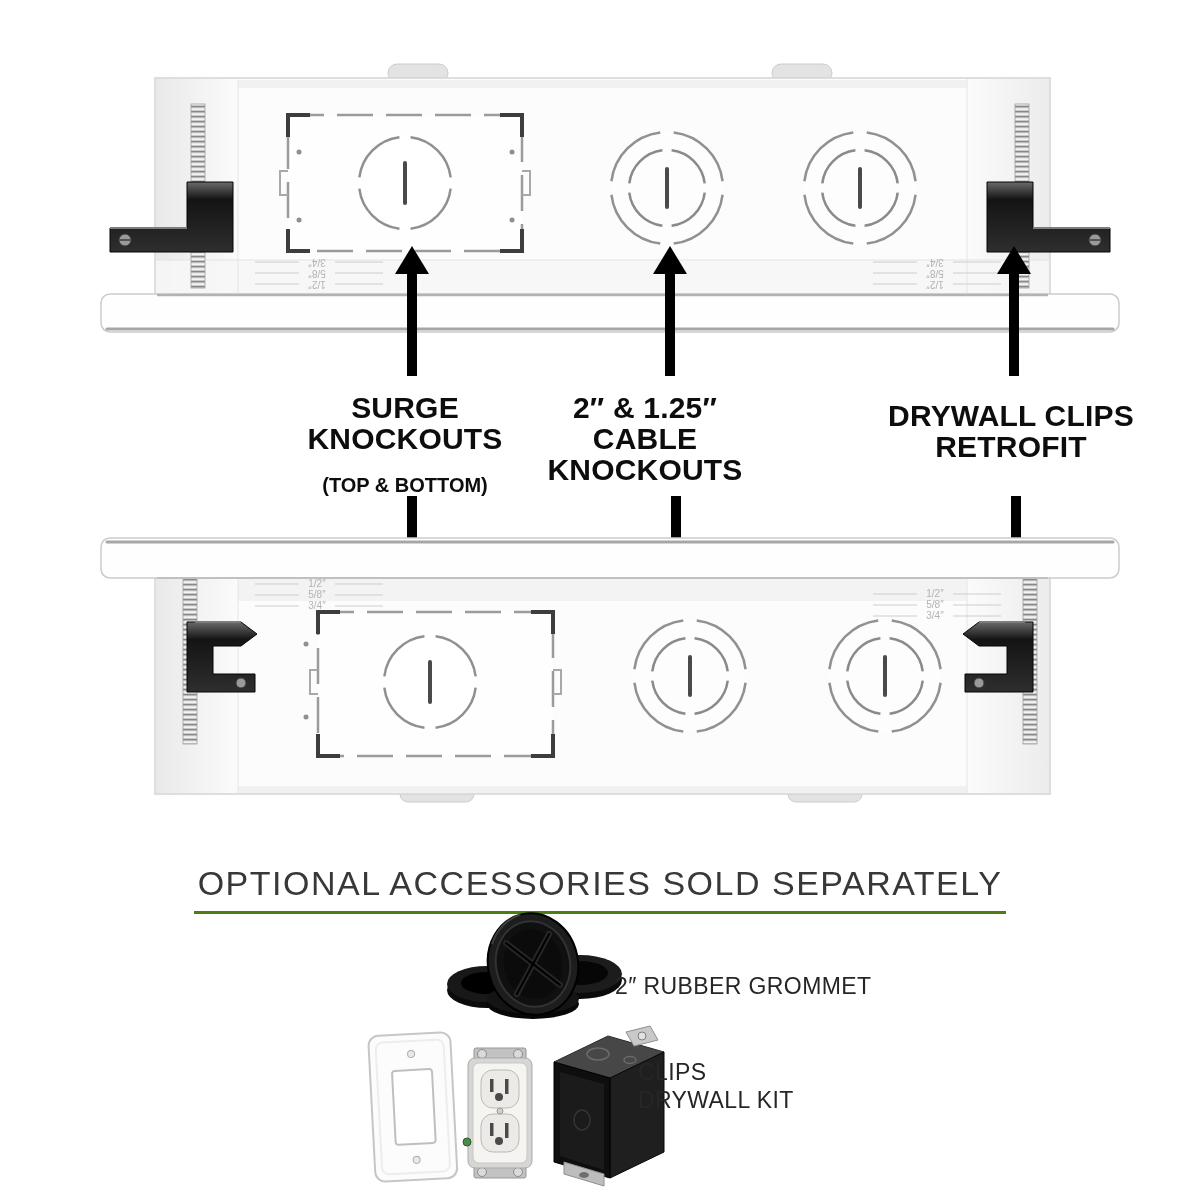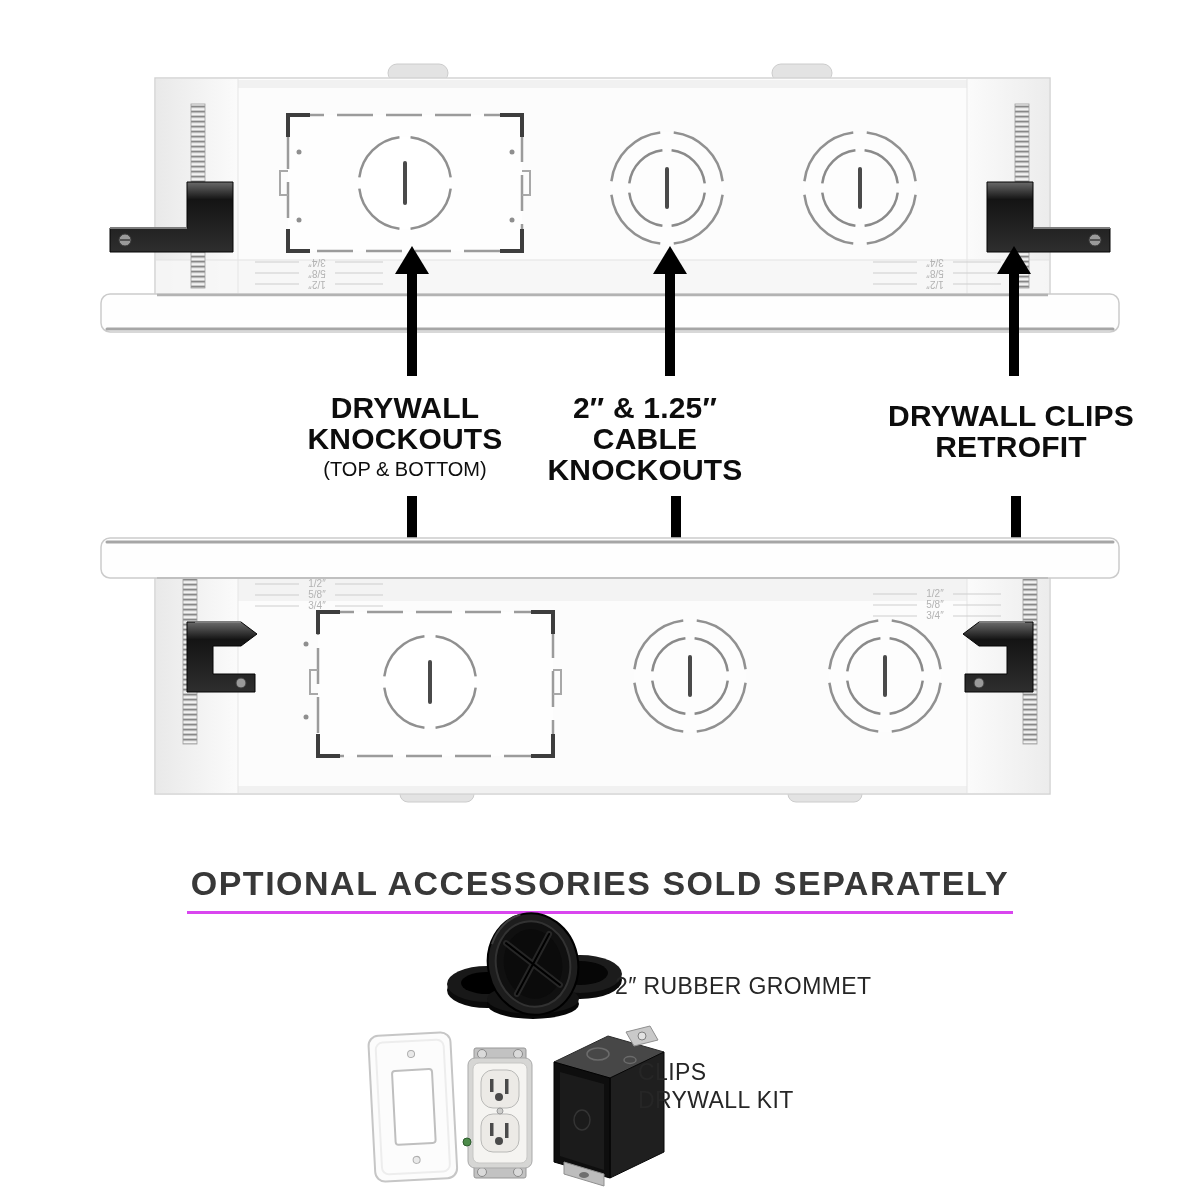--- a/index.html
+++ b/index.html
@@ -11,26 +11,26 @@
   .arrow{position:absolute;width:36px;display:flex;align-items:center;}
   .arrow.up{flex-direction:column;}
   .arrow.down{flex-direction:column-reverse;}
   .arrow .head-up{width:0;height:0;border-left:17px solid transparent;border-right:17px solid transparent;border-bottom:28px solid #000;}
   .arrow .head-down{width:0;height:0;border-left:17px solid transparent;border-right:17px solid transparent;border-top:28px solid #000;}
   .arrow .shaft{width:10px;flex:1;background:#000;}
 
   
   .callout{position:absolute;text-align:center;color:#0d0d0d;}
   .c-line{font-size:30px;line-height:31px;font-weight:700;letter-spacing:0.2px;}
-  .c-sub{font-size:20px;line-height:22px;font-weight:400;margin-top:4px;}
+  .c-sub{font-size:20px;line-height:22px;font-weight:700;margin-top:20px;}
 
   
   .heading-wrap{position:absolute;left:0;top:864px;width:1200px;text-align:center;}
-  .heading{display:inline-block;font-size:34px;font-weight:700;color:#383838;letter-spacing:1.5px;
-           padding:0 4px 8px 4px;border-bottom:3px solid #d946ef;}
+  .heading{display:inline-block;font-size:34px;font-weight:400;color:#383838;letter-spacing:1.5px;
+           padding:0 4px 8px 4px;border-bottom:3px solid #4d7c0f;}
   .acc-label{position:absolute;font-size:23px;color:#262626;letter-spacing:0.4px;line-height:28px;}
 </style>
 </head>
 <body>
 
 <div class="stage">
 
   <svg class="abs" style="left:95px;top:48px" width="1030" height="292" viewBox="0 0 1030 292">
     <defs>
       <linearGradient id="lwA" x1="0" y1="0" x2="1" y2="0">
@@ -164,21 +164,21 @@
   <div class="arrow down" style="left:658px;top:496px;height:122px">
       <i class="head-down"></i>
       <i class="shaft"></i>
     </div>
   <div class="arrow down" style="left:998px;top:496px;height:122px">
       <i class="head-down"></i>
       <i class="shaft"></i>
     </div>
 
   <div class="callout" style="left:250px;top:392px;width:310px">
-    <div class="c-line">DRYWALL</div>
+    <div class="c-line">SURGE</div>
     <div class="c-line">KNOCKOUTS</div>
     <div class="c-sub">(TOP &amp; BOTTOM)</div>
   </div>
   <div class="callout" style="left:490px;top:392px;width:310px">
     <div class="c-line">2″ &amp; 1.25″</div>
     <div class="c-line">CABLE</div>
     <div class="c-line">KNOCKOUTS</div>
   </div>
   <div class="callout" style="left:843px;top:400px;width:336px">
     <div class="c-line">DRYWALL CLIPS</div>

